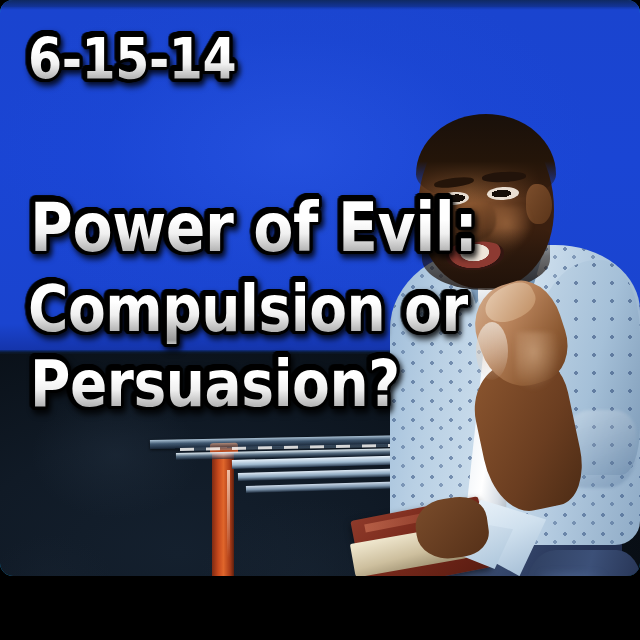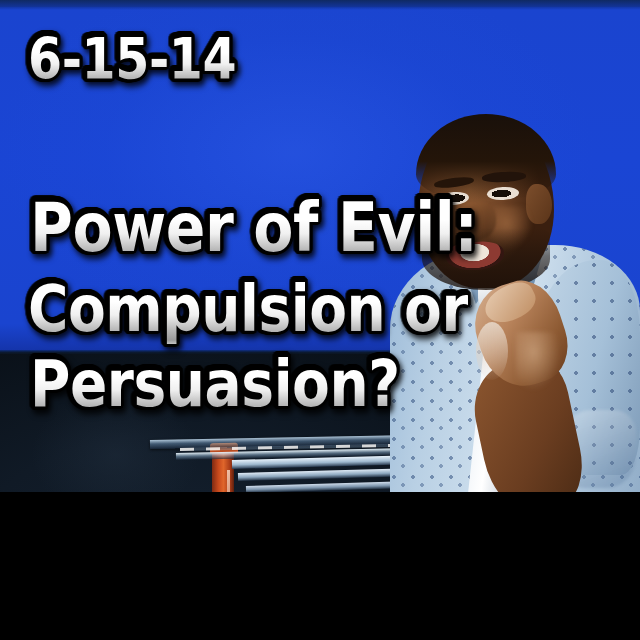--- a/index.html
+++ b/index.html
@@ -1,23 +1,24 @@
 <!DOCTYPE html>
 <html><head>
 <meta charset="utf-8">
 <style>
   html,body{margin:0;padding:0;background:#000;}
   *{box-sizing:border-box;}
 
   #stage{
     position:relative;
-    width:640px;height:492px;
+    width:640px;height:576px;
     overflow:hidden;
     font-family:"Liberation Sans", sans-serif;
     background:#0ea5e9;
+    border-radius:13px;
   }
 
   
   .bg-blue{
     position:absolute;left:0;top:0;width:640px;height:352px;
     background:
       linear-gradient(180deg,#12306f 0%, #1337a8 7px, #1a44cf 10px, #1a45d4 45%, #1a44cf 92%, #1433a8 100%);
   }
   .bg-blue-sheen{
     position:absolute;left:0;top:8px;width:640px;height:344px;

